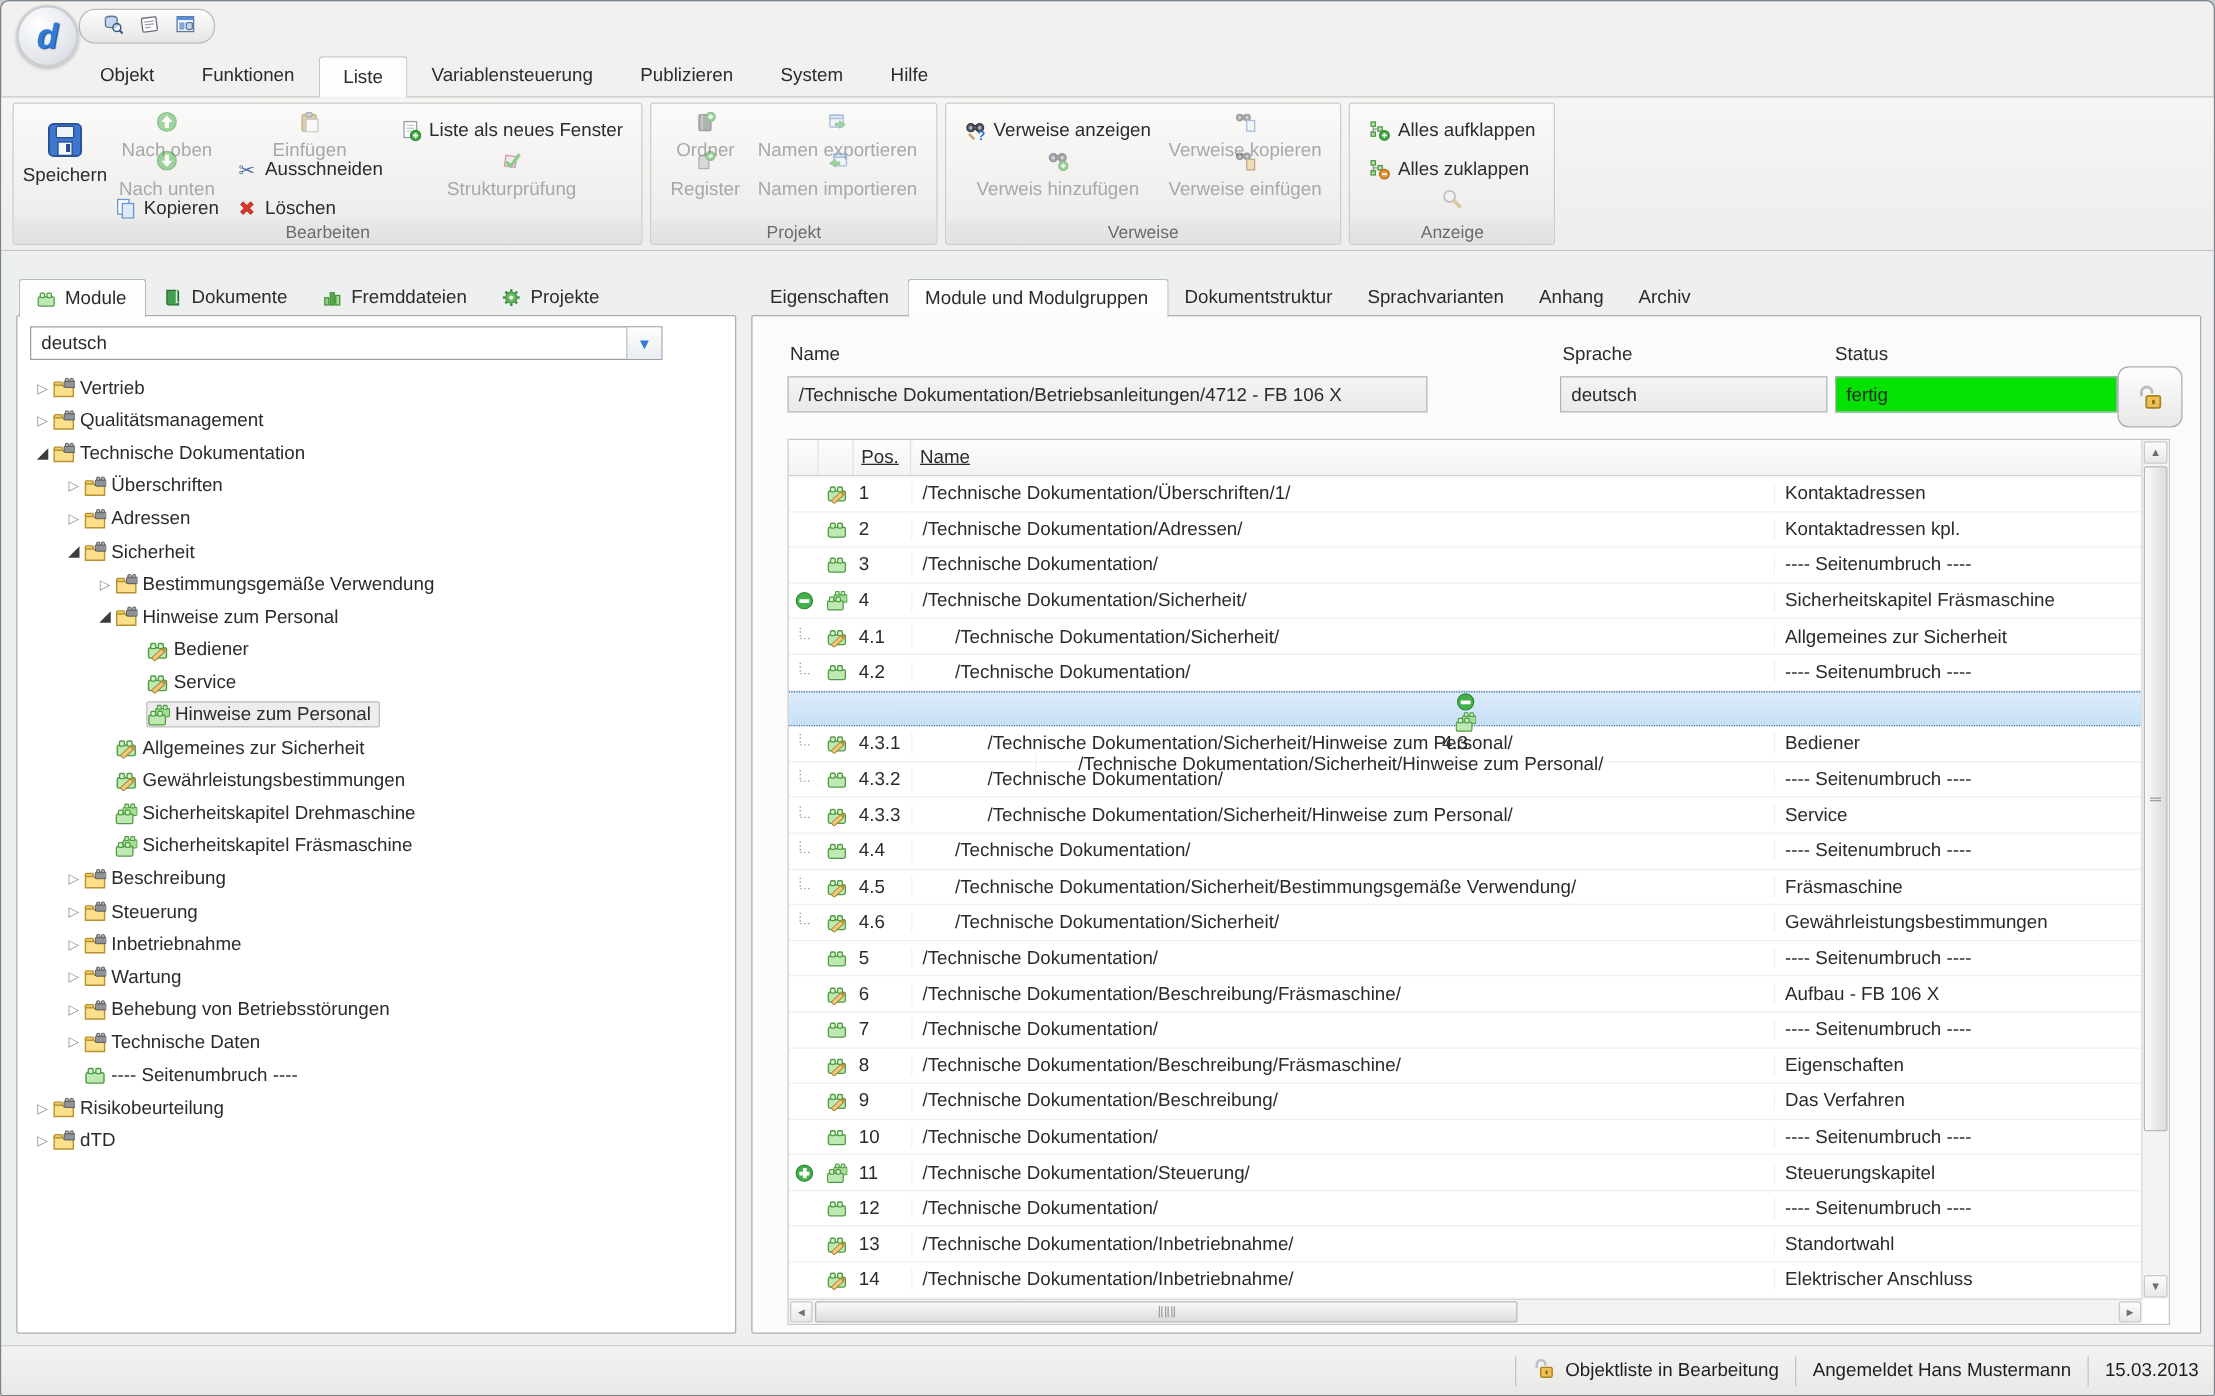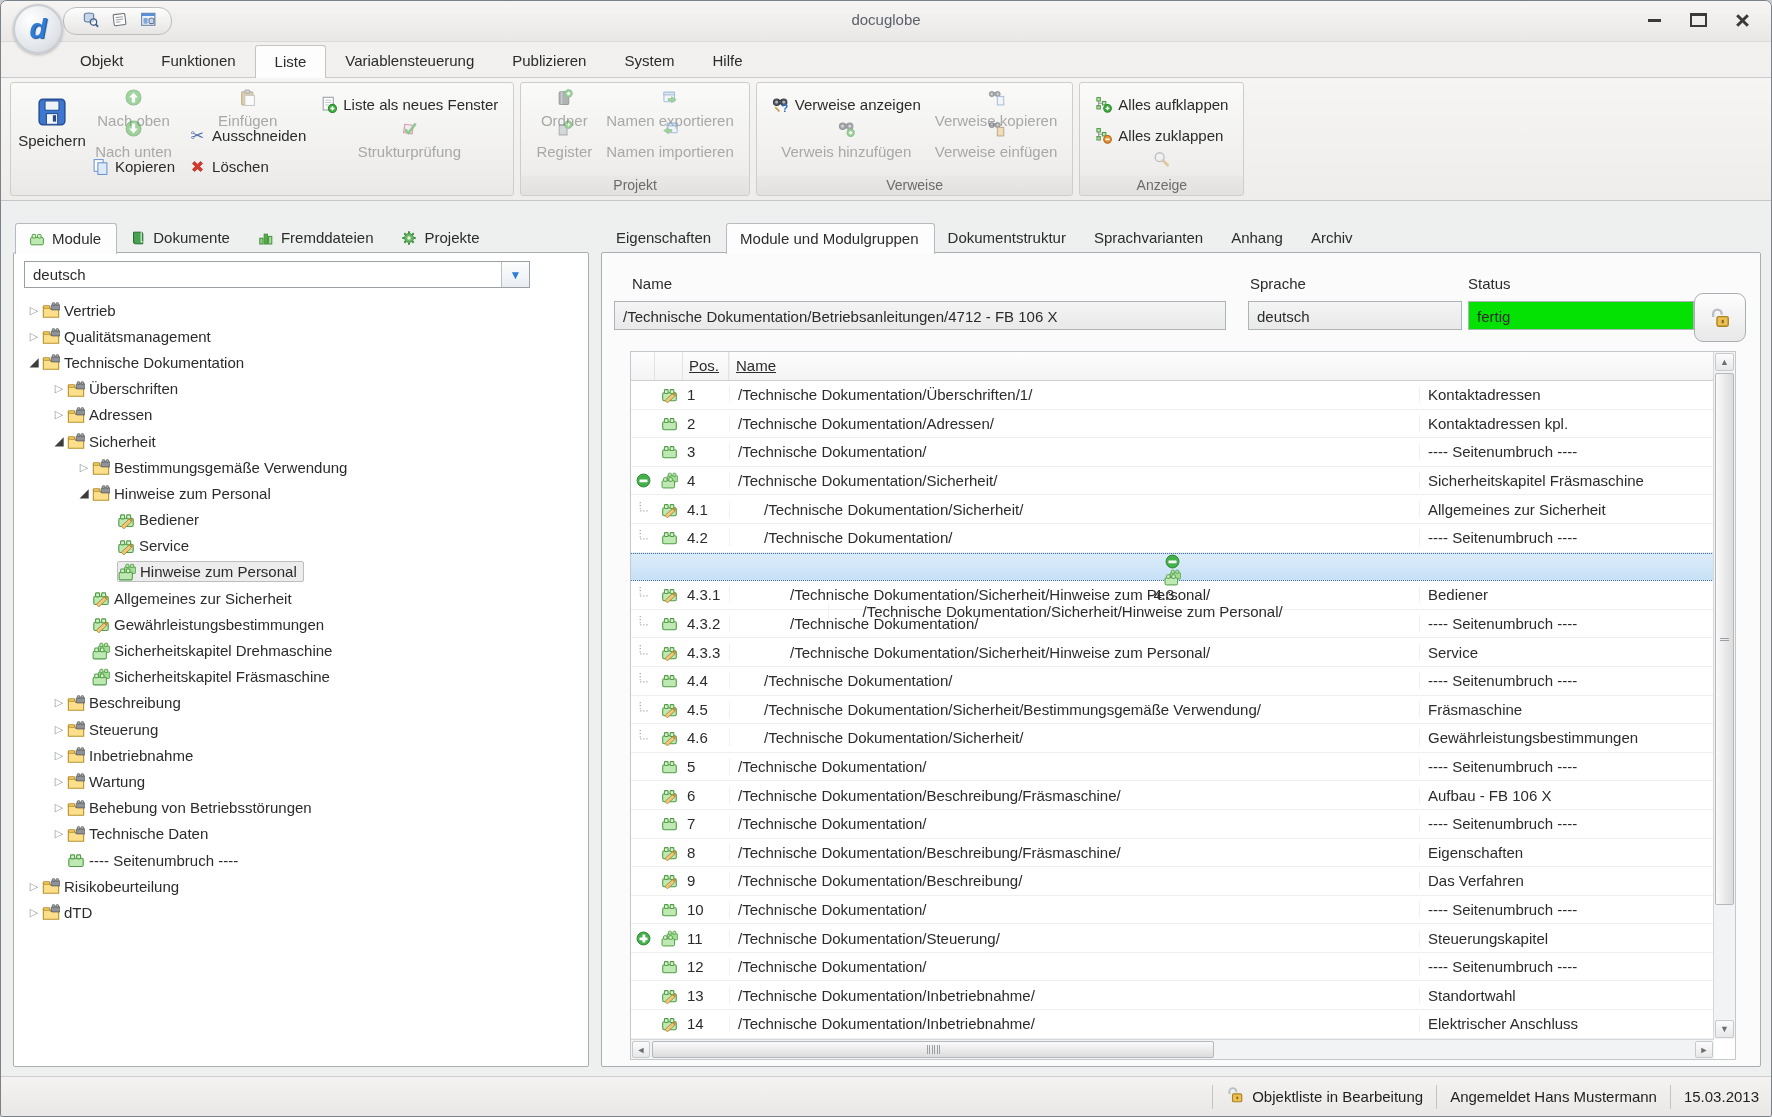--- a/index.html
+++ b/index.html
@@ -117,35 +117,20 @@
     background:linear-gradient(#f4f3f2,#e9e8e6);border-top:1px solid #cfcfcf;
     display:flex;align-items:center;justify-content:flex-end;padding-right:12px;box-sizing:border-box;}
   .ssep{width:1px;height:24px;background:#c3c3c3;margin:0 13px;}
   .sitem{display:flex;align-items:center;gap:8px;color:#1f1f1f;}
 </style>
 </head>
 <body>
 
 <div class="window">
 
-  <div class="titlebar">
-    <div class="title">docuglobe</div>
-    <div class="winbtns">
-      <span class="winbtn btn-min">
-          <i></i>
-        </span>
-      <span class="winbtn btn-max">
-          <i></i>
-        </span>
-      <span class="winbtn btn-close">
-          <i></i>
-          <em></em>
-        </span>
-    </div>
-  </div>
 
   <div class="logo">
     <span>d</span>
   </div>
   <div class="qat" id="qat">
       <span><span class="ic" style="width:17px;height:17px">
           <svg viewBox="0 0 16 16" width="17" height="17">
             <ellipse cx="6.6" cy="3.6" rx="4.4" ry="1.7" fill="#c7d6e8" stroke="#5d7899"></ellipse>
             <path d="M2.2 3.6 V8.6 c0 1 2 1.8 4.4 1.8 s4.4 -.8 4.4 -1.8 V3.6" fill="#c7d6e8" stroke="#5d7899"></path>
             <circle cx="10.8" cy="10.4" r="3" fill="rgba(255,255,255,0.5)" stroke="#3c5f8c" stroke-width="1.2"></circle>
@@ -268,20 +253,21 @@
           <div class="rbtn dis">
             <span class="ic" style="width:17px;height:17px">
               <svg viewBox="0 0 16 16" width="17" height="17">
                 <rect x="3" y="4.5" width="8" height="8" transform="rotate(8 7 8.5)" fill="#efe3ee" stroke="#b03a5a"></rect>
                 <path d="M3.8 8.8 L7 12.2 L13.8 3.2" stroke="#2f9e2f" stroke-width="2.4" fill="none"></path>
               </svg>
             </span>
             <span>Strukturprüfung</span>
           </div>
         </div>
+        <div class="rcaption">Bearbeiten</div>
       </div>
       <div class="rgroup">
         <div class="rcol">
           <div class="rbtn dis">
             <span class="ic" style="width:17px;height:17px">
               <svg viewBox="0 0 16 16" width="17" height="17">
                 <rect x="3" y="2.5" width="9" height="12" rx="1.2" fill="#6a6f75" stroke="#3c4045"></rect>
                 <rect x="4.6" y="2.5" width="1.3" height="12" fill="#9ea3a8"></rect>
                 <circle cx="11.8" cy="4.2" r="3.4" fill="#3fae3f" stroke="#2c8a2c"></circle>
                 <path d="M11.8 2.5 v3.4 M10.1 4.2 h3.4" stroke="#fff" stroke-width="1.3"></path>
@@ -941,21 +927,21 @@
           <span>Anhang</span>
         </div>
         <div class="ptab">
           <span>Archiv</span>
         </div>
       </div>
     <div class="pbox" id="right-box">
       <span class="flabel" style="left:30px">Name</span>
       <span class="flabel" style="left:648px">Sprache</span>
       <span class="flabel" style="left:866px">Status</span>
-      <div class="ffield" style="left:12px;width:612px">/Technische Dokumentation/Betriebsanleitungen/4712 - FB 106 X</div>
+      <div class="ffield" style="left:28px;width:512px">/Technische Dokumentation/Betriebsanleitungen/4712 - FB 106 X</div>
       <div class="ffield" style="left:646px;width:214px">deutsch</div>
       <div class="ffield" id="status-field" style="left:866px;width:226px">fertig</div>
       <div class="lockbtn" style="right:14px">
           <span class="ic" style="width:22px;height:22px">
             <svg viewBox="0 0 16 16" width="22" height="22">
               <path d="M4.6 7.2 V5 a3.1 3.1 0 0 1 6.2 0 V5.6" fill="none" stroke="#b9bec4" stroke-width="1.7" transform="translate(-1.6 0)"></path>
               <rect x="5.8" y="7" width="8.2" height="7" rx="1.2" fill="#edbf55" stroke="#a8831f"></rect>
               <rect x="9.2" y="9.3" width="1.6" height="2.6" rx="0.7" fill="#8a6a1a"></rect>
             </svg>
           </span>

